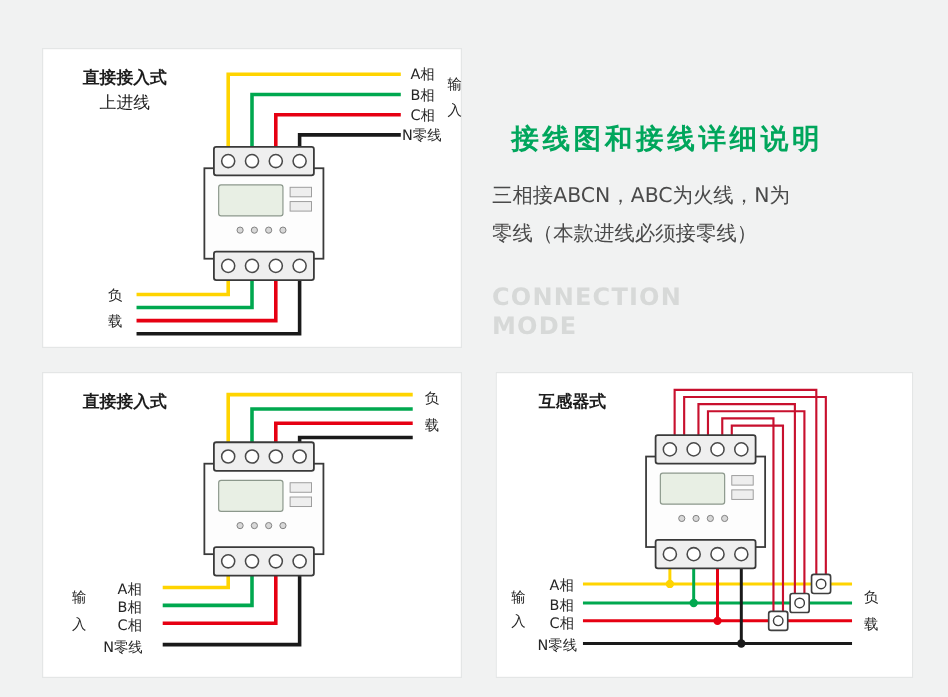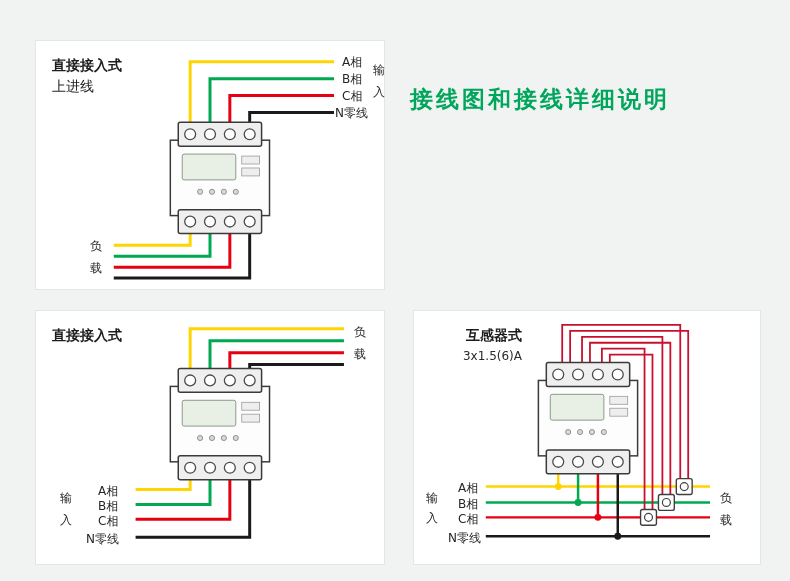--- a/index.html
+++ b/index.html
@@ -7,27 +7,27 @@
   body{background:#e9eaea;font-family:"DejaVu Sans","Liberation Sans",sans-serif}
   .stage{position:relative;width:790px;height:581px;background:#f1f2f2;overflow:hidden}
 
   .panel{position:absolute;background:#fff;border:1px solid #e4e6e6}
   #p1{left:35px;top:40px;width:350px;height:250px}
   #p2{left:35px;top:310px;width:350px;height:255px}
   #p3{left:413px;top:310px;width:348px;height:255px}
 
   .diagram{position:absolute;left:0;top:0;width:100%;height:100%}
 
-  .ptitle{position:absolute;font-size:14px;font-weight:bold;color:#1d1d1d;text-align:left;line-height:21px;z-index:2}
+  .ptitle{position:absolute;font-size:14px;font-weight:bold;color:#1d1d1d;text-align:center;line-height:21px;z-index:2}
   .ptitle .t2{font-weight:normal}
   .psub{font-size:12px;font-weight:normal;color:#2a2a2a}
   .lbl{position:absolute;font-size:12px;color:#262626;line-height:14px;white-space:nowrap;z-index:2}
 
   .info{position:absolute;left:410px;top:84px;width:362px}
-  .info-title{margin:0;font-size:23px;font-weight:bold;letter-spacing:3px;color:var(--accent-green,#00a65c)}
+  .info-title{margin:16px;font-size:23px;font-weight:bold;letter-spacing:3px;color:var(--accent-green,#00a65c)}
   .info-desc{margin:16px 0 0;font-size:17px;line-height:32px;color:#4a4a4a}
   .watermark{margin-top:24px;font-size:20px;line-height:24px;font-weight:800;letter-spacing:1px;color:var(--watermark-gray,#d7d9d8)}
 
   
   .wire{fill:none;stroke-width:3}
   .wire3{fill:none;stroke-width:2.5}
   .wa{stroke:var(--phase-a,#ffd400)}
   .wb{stroke:var(--phase-b,#00a84f)}
   .wc{stroke:var(--phase-c,#e60012)}
   .wn{stroke:var(--phase-n,#1a1a1a)}
@@ -99,20 +99,28 @@
     <div class="lbl" style="left:306px;top:48px">C相</div>
     <div class="lbl" style="left:299px;top:65px">N零线</div>
     <div class="lbl" style="left:337px;top:22px">输</div>
     <div class="lbl" style="left:337px;top:44px">入</div>
     <div class="lbl" style="left:54px;top:198px">负</div>
     <div class="lbl" style="left:54px;top:220px">载</div>
   </div>
 
   <div class="info">
     <h1 class="info-title">接线图和接线详细说明</h1>
+    <p class="info-desc">
+      <span>三相接ABCN，ABC为火线，N为</span><br>
+      <span>零线（本款进线必须接零线）</span>
+    </p>
+    <div class="watermark">
+      <div>CONNECTION</div>
+      <div>MODE</div>
+    </div>
   </div>
 
   <div class="panel" id="p2">
     <div class="ptitle" style="left:16px;top:14px;width:104px">
       <div>直接接入式</div>
     </div>
 
     <svg class="diagram" viewBox="0 0 350 255">
 
       <path class="wire wa" d="M155,58 V18 H310"></path>
@@ -151,23 +159,22 @@
     <div class="lbl" style="left:318px;top:36px">载</div>
     <div class="lbl" style="left:62px;top:173px">A相</div>
     <div class="lbl" style="left:62px;top:188px">B相</div>
     <div class="lbl" style="left:62px;top:203px">C相</div>
     <div class="lbl" style="left:50px;top:221px">N零线</div>
     <div class="lbl" style="left:24px;top:180px">输</div>
     <div class="lbl" style="left:24px;top:202px">入</div>
   </div>
 
   <div class="panel" id="p3">
-    <div class="ptitle" style="left:18px;top:14px;width:90px;text-align:right">
+    <div class="ptitle" style="left:18px;top:14px;width:90px;text-align:center">
       <div>互感器式</div>
-      <div class="psub">3x1.5(6)A</div>
     </div>
 
     <svg class="diagram" viewBox="0 0 348 255">
 
       <path class="wire3 wa" d="M72,177 H298"></path>
       <path class="wire3 wb" d="M72,193 H298"></path>
       <path class="wire3 wc" d="M72,208 H298"></path>
       <path class="wire3 wn" d="M72,227 H298"></path>
 
       <path class="wire3 wa" d="M145,164 V177"></path>

